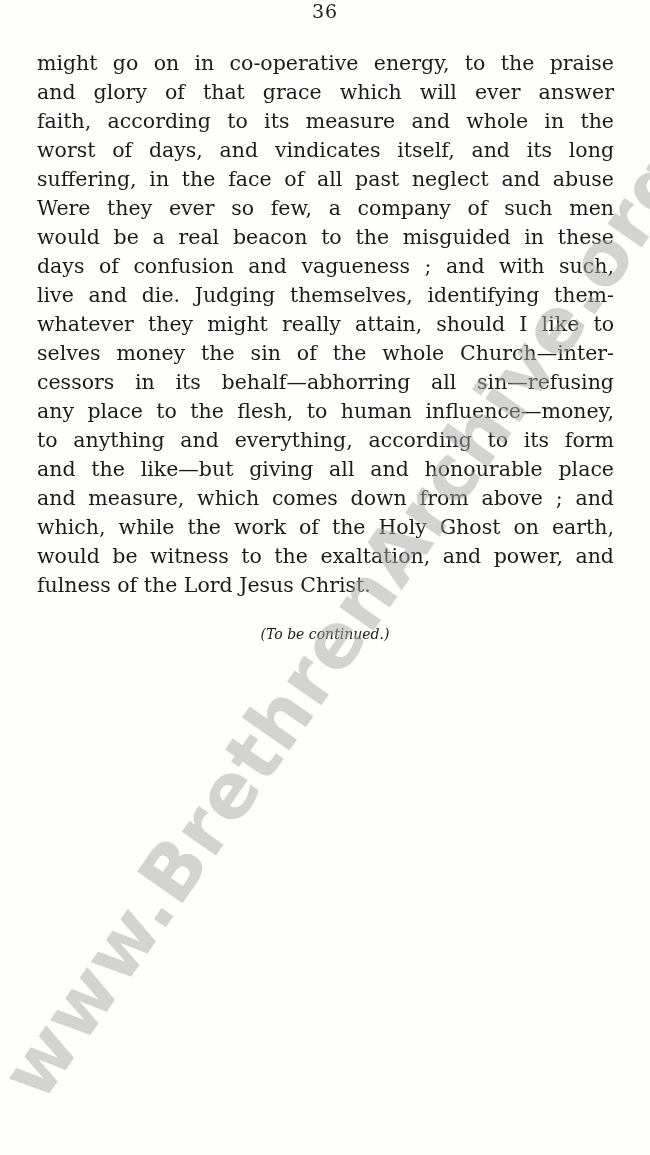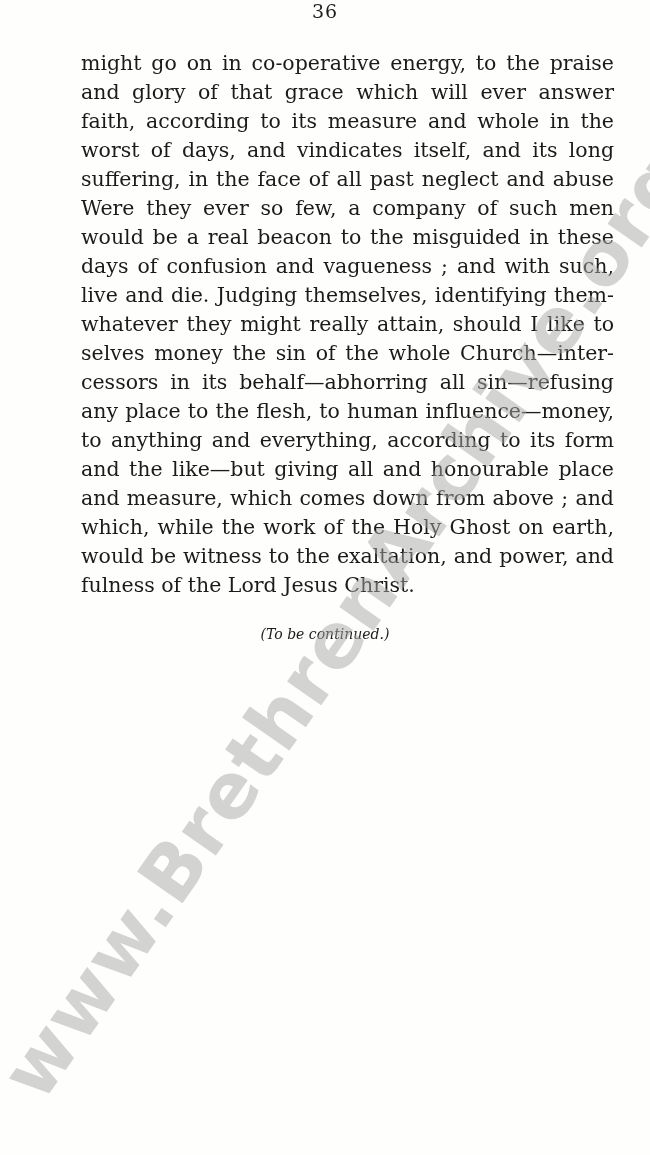--- a/index.html
+++ b/index.html
@@ -25,21 +25,20 @@
     position: relative;
     margin: 27px 36px 0 37px;
     z-index: 1;
   }
   .line {
     font-size: 20.5px;
     line-height: 29px;
     text-align: justify;
     text-align-last: justify;
     white-space: normal;
-    margin-left: 44px;
   }
   .line.last {
     text-align-last: left;
   }
   .continuation {
     position: relative;
     z-index: 1;
     text-align: center;
     font-style: italic;
     font-size: 14px;

